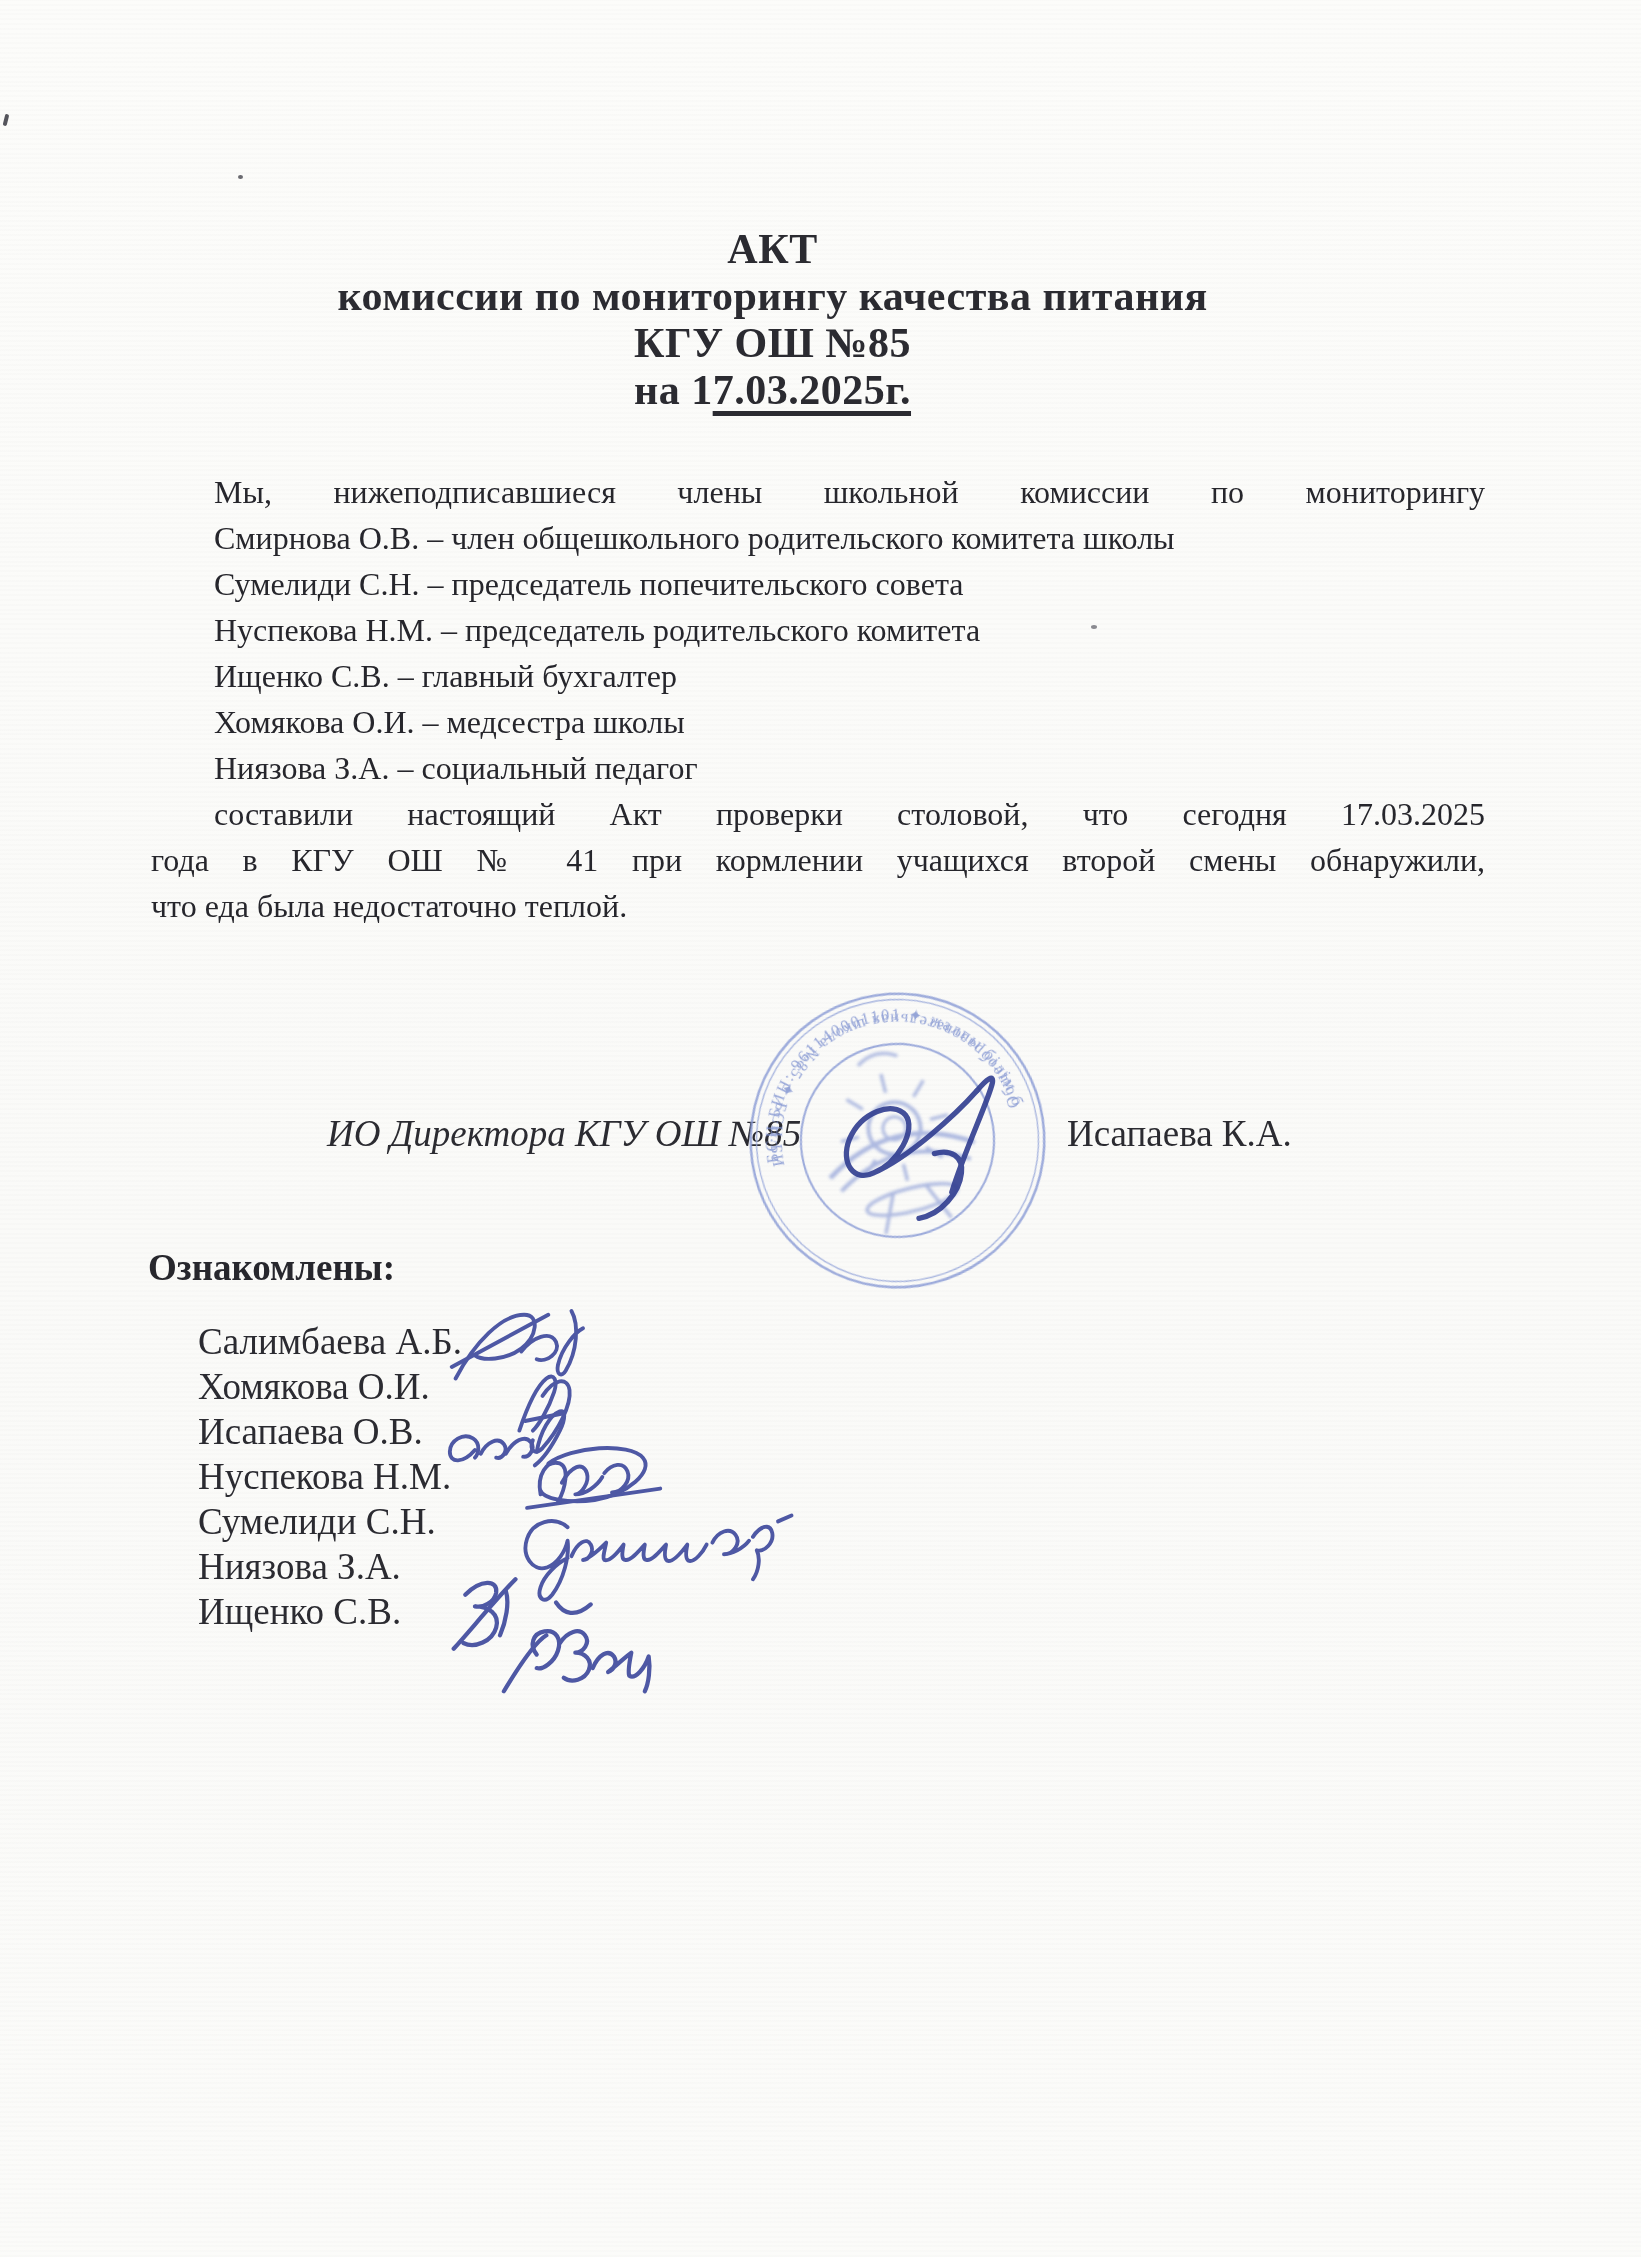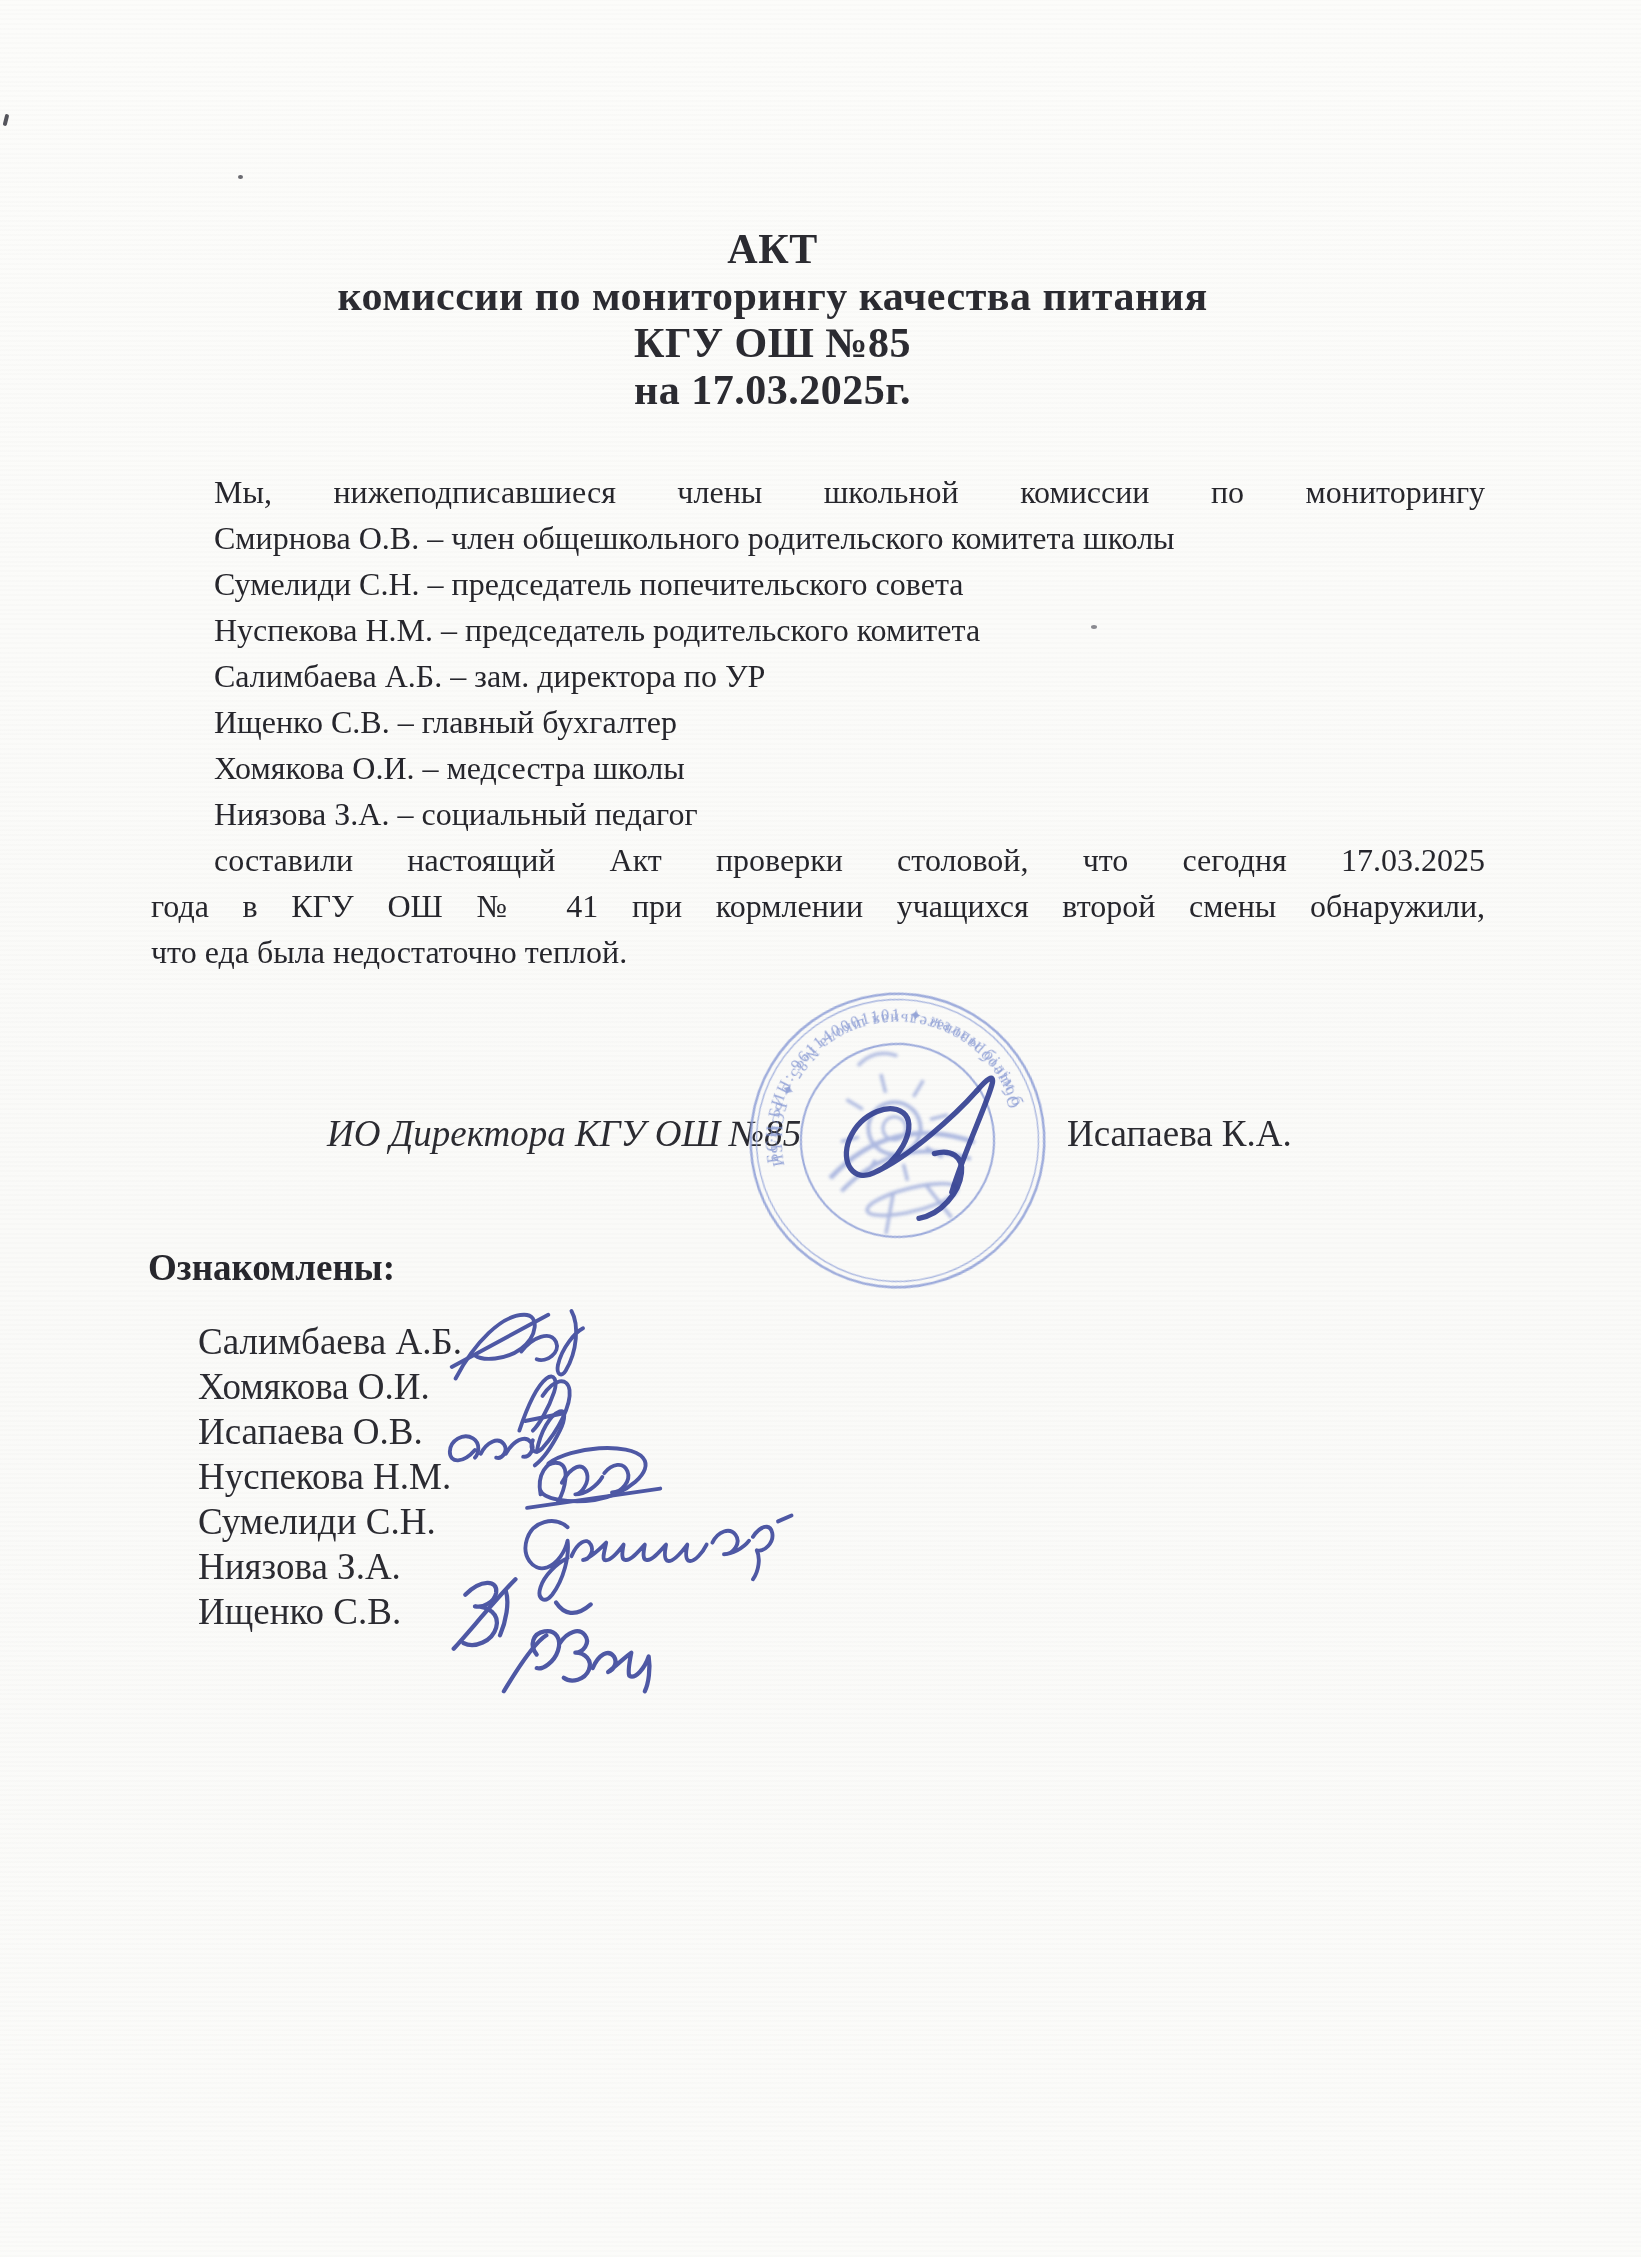--- a/index.html
+++ b/index.html
@@ -14,20 +14,21 @@
     font-family:"Liberation Serif","DejaVu Serif",serif;
     color:#26262c;
   }
   
   .header{
     position:absolute;left:116px;top:226px;width:1313px;
     text-align:center;font-weight:bold;font-size:42px;line-height:47px;
     color:#2b2b31;letter-spacing:0.5px;
   }
   .date-underlined{
+    text-decoration:underline;
     text-decoration-thickness:4.8px;
     text-underline-offset:6.8px;
   }
   
   .bodytext{
     position:absolute;left:151px;top:469px;width:1334px;
     font-size:32px;line-height:46px;color:#26262c;
   }
   .line{white-space:nowrap;}
   .indent{padding-left:63px;}
@@ -64,21 +65,20 @@
     <div>комиссии по мониторингу качества питания</div>
     <div>КГУ ОШ №85</div>
     <div><span>на 1</span><span class="date-underlined">7.03.2025г.</span></div>
   </div>
 
   <div class="bodytext">
     <div class="line just indent">Мы, нижеподписавшиеся члены школьной комиссии по мониторингу</div>
     <div class="line indent">Смирнова О.В. – член общешкольного родительского комитета школы</div>
     <div class="line indent">Сумелиди С.Н. – председатель попечительского совета</div>
     <div class="line indent">Нуспекова Н.М. – председатель родительского комитета</div>
-    <div class="line indent">Салимбаева А.Б. – зам. директора по УР</div>
     <div class="line indent">Ищенко С.В. – главный бухгалтер</div>
     <div class="line indent">Хомякова О.И. – медсестра школы</div>
     <div class="line indent">Ниязова З.А. – социальный педагог</div>
     <div class="line just indent">составили настоящий Акт проверки столовой, что сегодня 17.03.2025</div>
     <div class="line just">года в КГУ ОШ № 41 при кормлении учащихся второй смены обнаружили,</div>
     <div class="line">что еда была недостаточно теплой.</div>
   </div>
 
   <div class="director-title">ИО Директора КГУ ОШ №85</div>
   <div class="director-name">Исапаева К.А.</div>

